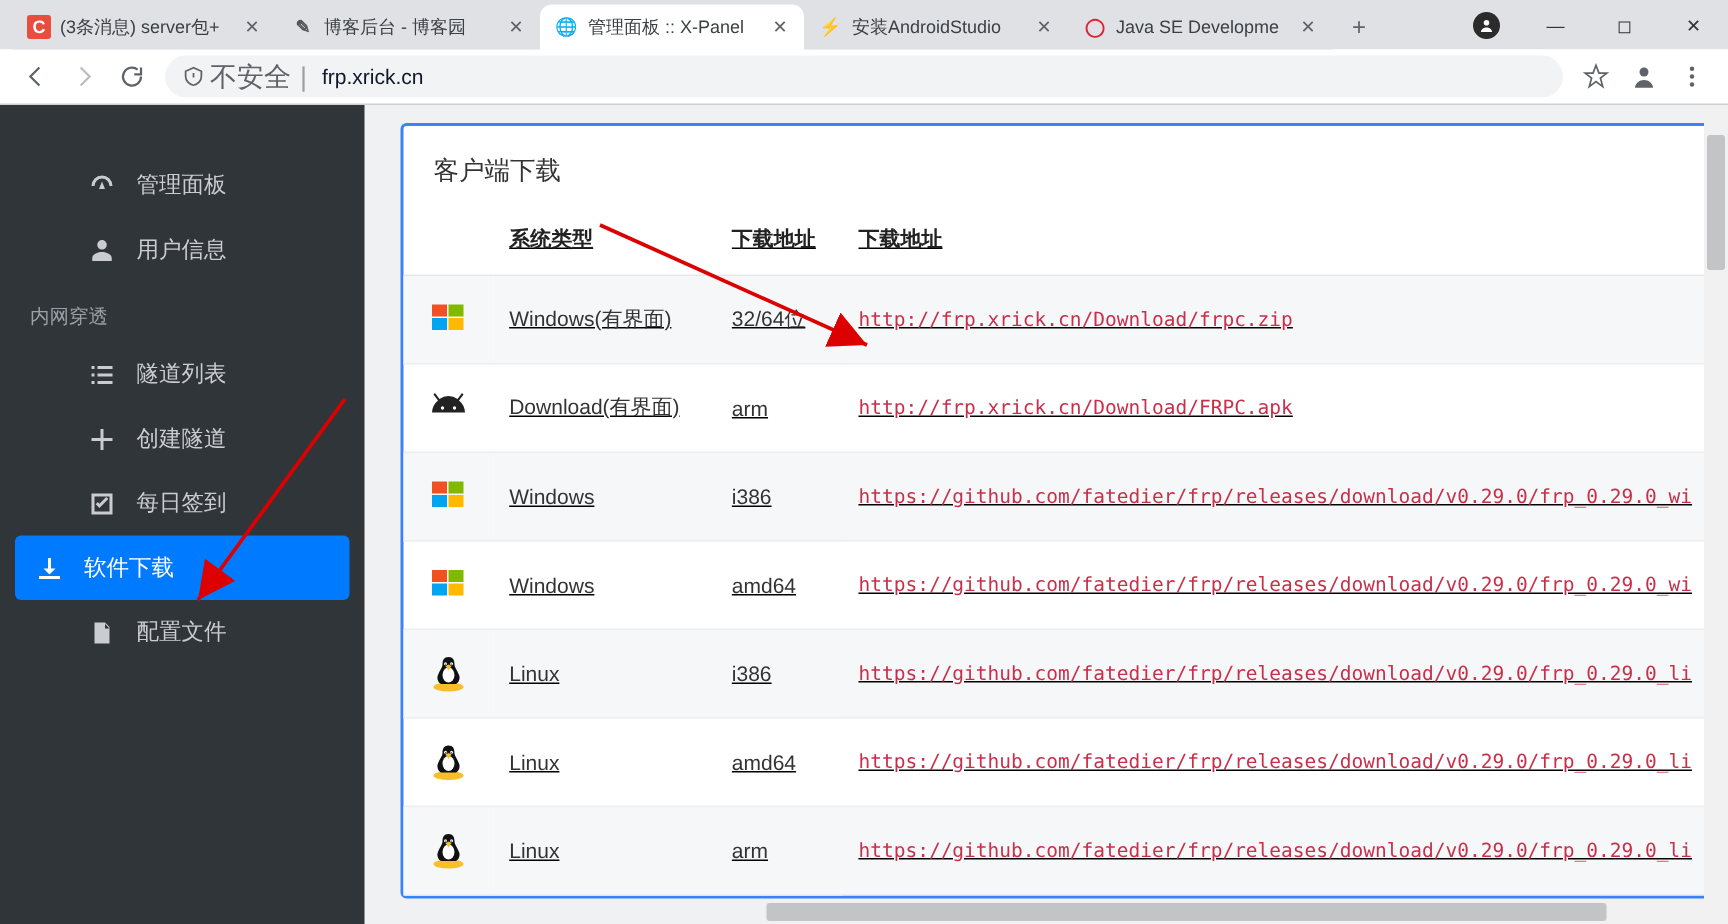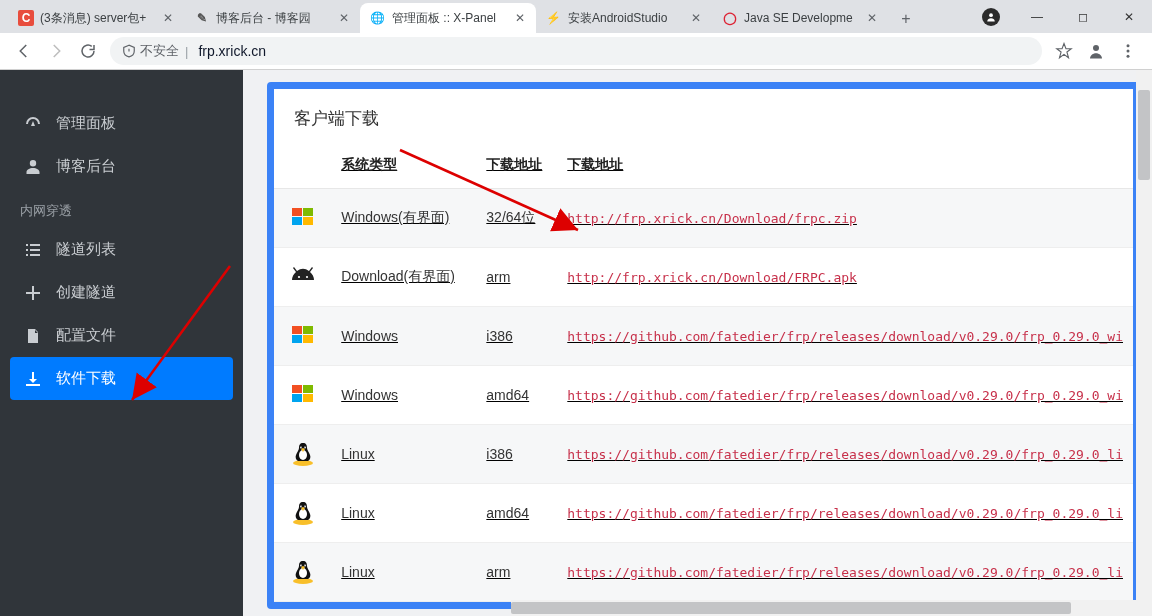--- a/index.html
+++ b/index.html
@@ -17,39 +17,39 @@
 .winctrl .wbtn { width:46px; height:33px; display:flex; align-items:center; justify-content:center; color:#333; font-size:12px; }
 .winctrl .usr { width:18px; height:18px; border-radius:50%; background:#2b2b2b; margin:0 14px; display:flex; align-items:center; justify-content:center; }
 .winctrl .usr svg { width:10px; height:10px; fill:#fff; }
 
 
 .addrbar { height:37px; background:#fff; border-bottom:1px solid #d0d0d0; display:flex; align-items:center; padding:0 8px; }
 .addrbar .nbtn { width:32px; height:32px; display:flex; align-items:center; justify-content:center; color:#5f6368; }
 .addrbar .nbtn svg { width:18px; height:18px; stroke:#5f6368; fill:none; stroke-width:2; }
 .addrbar .nbtn.dis svg { stroke:#bdbdbd; }
 .omnibox { flex:1; height:28px; background:#f1f3f4; border-radius:14px; display:flex; align-items:center; padding:0 12px; margin:0 6px; font-size:14px; color:#202124; }
-.omnibox .secure { display:flex; align-items:center; color:#5f6368; font-size:13px; margin-right:6px; }
+.omnibox .secure { display:flex; align-items:center; color:#5f6368; font-size:18px; margin-right:6px; }
 .omnibox .secure svg { width:14px; height:14px; fill:#5f6368; margin-right:4px; }
 .omnibox .urlhost { color:#0f172a; }
 .omnibox .urlpath { color:#6f6f6f; }
 .addrbar .rbtn { width:32px; height:32px; display:flex; align-items:center; justify-content:center; }
 .addrbar .rbtn svg { width:18px; height:18px; fill:#5f6368; }
 
 
 .page { position:absolute; top:70px; left:0; right:0; bottom:0; display:flex; background:#f0f1f3; }
 
 .sidebar { width:243px; background:#30353a; color:#c9cdd1; display:flex; flex-direction:column; font-size:15px; }
-.sidebar .item { height:43px; display:flex; align-items:center; padding-left:24px; cursor:pointer; }
+.sidebar .item { height:43px; display:flex; align-items:center; padding-left:24px; cursor:pointer;margin-left:35px; }
 .sidebar .item.active { background:#007bff; color:#fff; border-radius:4px; margin:0 10px; padding-left:14px; }
 .sidebar .item .icon { width:18px; height:18px; margin-right:14px; display:flex; align-items:center; justify-content:center; }
 .sidebar .item .icon svg { width:16px; height:16px; fill:currentColor; }
 .sidebar .cat { font-size:13px; color:#9aa0a6; padding:14px 0 8px 20px; }
 
 .content { flex:1; overflow:auto; position:relative; }
-.card { background:#fff; margin:12px 12px 12px 24px; border:7px solid #3b82f6; border-radius:4px; }
+.card { background:#fff; margin:12px 12px 12px 24px; border:2px solid #3b82f6; border-radius:4px; }
 .card-header { padding:18px 20px 14px 20px; font-size:17px; color:#333; }
 
 table.dl { width:100%; border-collapse:collapse; font-size:14px;text-decoration:underline; }
 table.dl th { text-align:left; font-weight:700; color:#222; padding:12px 10px 14px 10px; border-bottom:1px solid #e7e7e7; }
 table.dl th.cico { width:62px; }
 table.dl th.csys { width:150px; }
 table.dl th.carch { width:86px; }
 table.dl tbody tr { border-bottom:1px solid #eee; }
 table.dl tbody tr.alt { background:#f6f7f8; }
 table.dl td { padding:16px 10px; vertical-align:middle; color:#333; white-space:nowrap; }
@@ -213,21 +213,21 @@
           </svg>
         </span>
         <span>管理面板</span>
       </div>
       <div class="item">
         <span class="icon">
           <svg viewBox="0 0 16 16">
             <use href="#i-user"></use>
           </svg>
         </span>
-        <span>博客后台</span>
+        <span>用户信息</span>
       </div>
       <div class="cat">内网穿透</div>
       <div class="item">
         <span class="icon">
           <svg viewBox="0 0 16 16">
             <use href="#i-list"></use>
           </svg>
         </span>
         <span>隧道列表</span>
       </div>
@@ -235,32 +235,40 @@
         <span class="icon">
           <svg viewBox="0 0 16 16">
             <use href="#i-plus"></use>
           </svg>
         </span>
         <span>创建隧道</span>
       </div>
       <div class="item">
         <span class="icon">
           <svg viewBox="0 0 16 16">
+            <use href="#i-check"></use>
+          </svg>
+        </span>
+        <span>每日签到</span>
+      </div>
+      <div class="item active">
+        <span class="icon">
+          <svg viewBox="0 0 16 16">
+            <use href="#i-download"></use>
+          </svg>
+        </span>
+        <span>软件下载</span>
+      </div>
+      <div class="item">
+        <span class="icon">
+          <svg viewBox="0 0 16 16">
             <use href="#i-file"></use>
           </svg>
         </span>
         <span>配置文件</span>
-      </div>
-      <div class="item active">
-        <span class="icon">
-          <svg viewBox="0 0 16 16">
-            <use href="#i-download"></use>
-          </svg>
-        </span>
-        <span>软件下载</span>
       </div>
     </div>
   <div class="content">
     <div class="card">
       <div class="card-header">客户端下载</div>
       <table class="dl">
         <thead>
             <tr>
           <th class="cico"></th>
           <th class="csys">系统类型</th>

